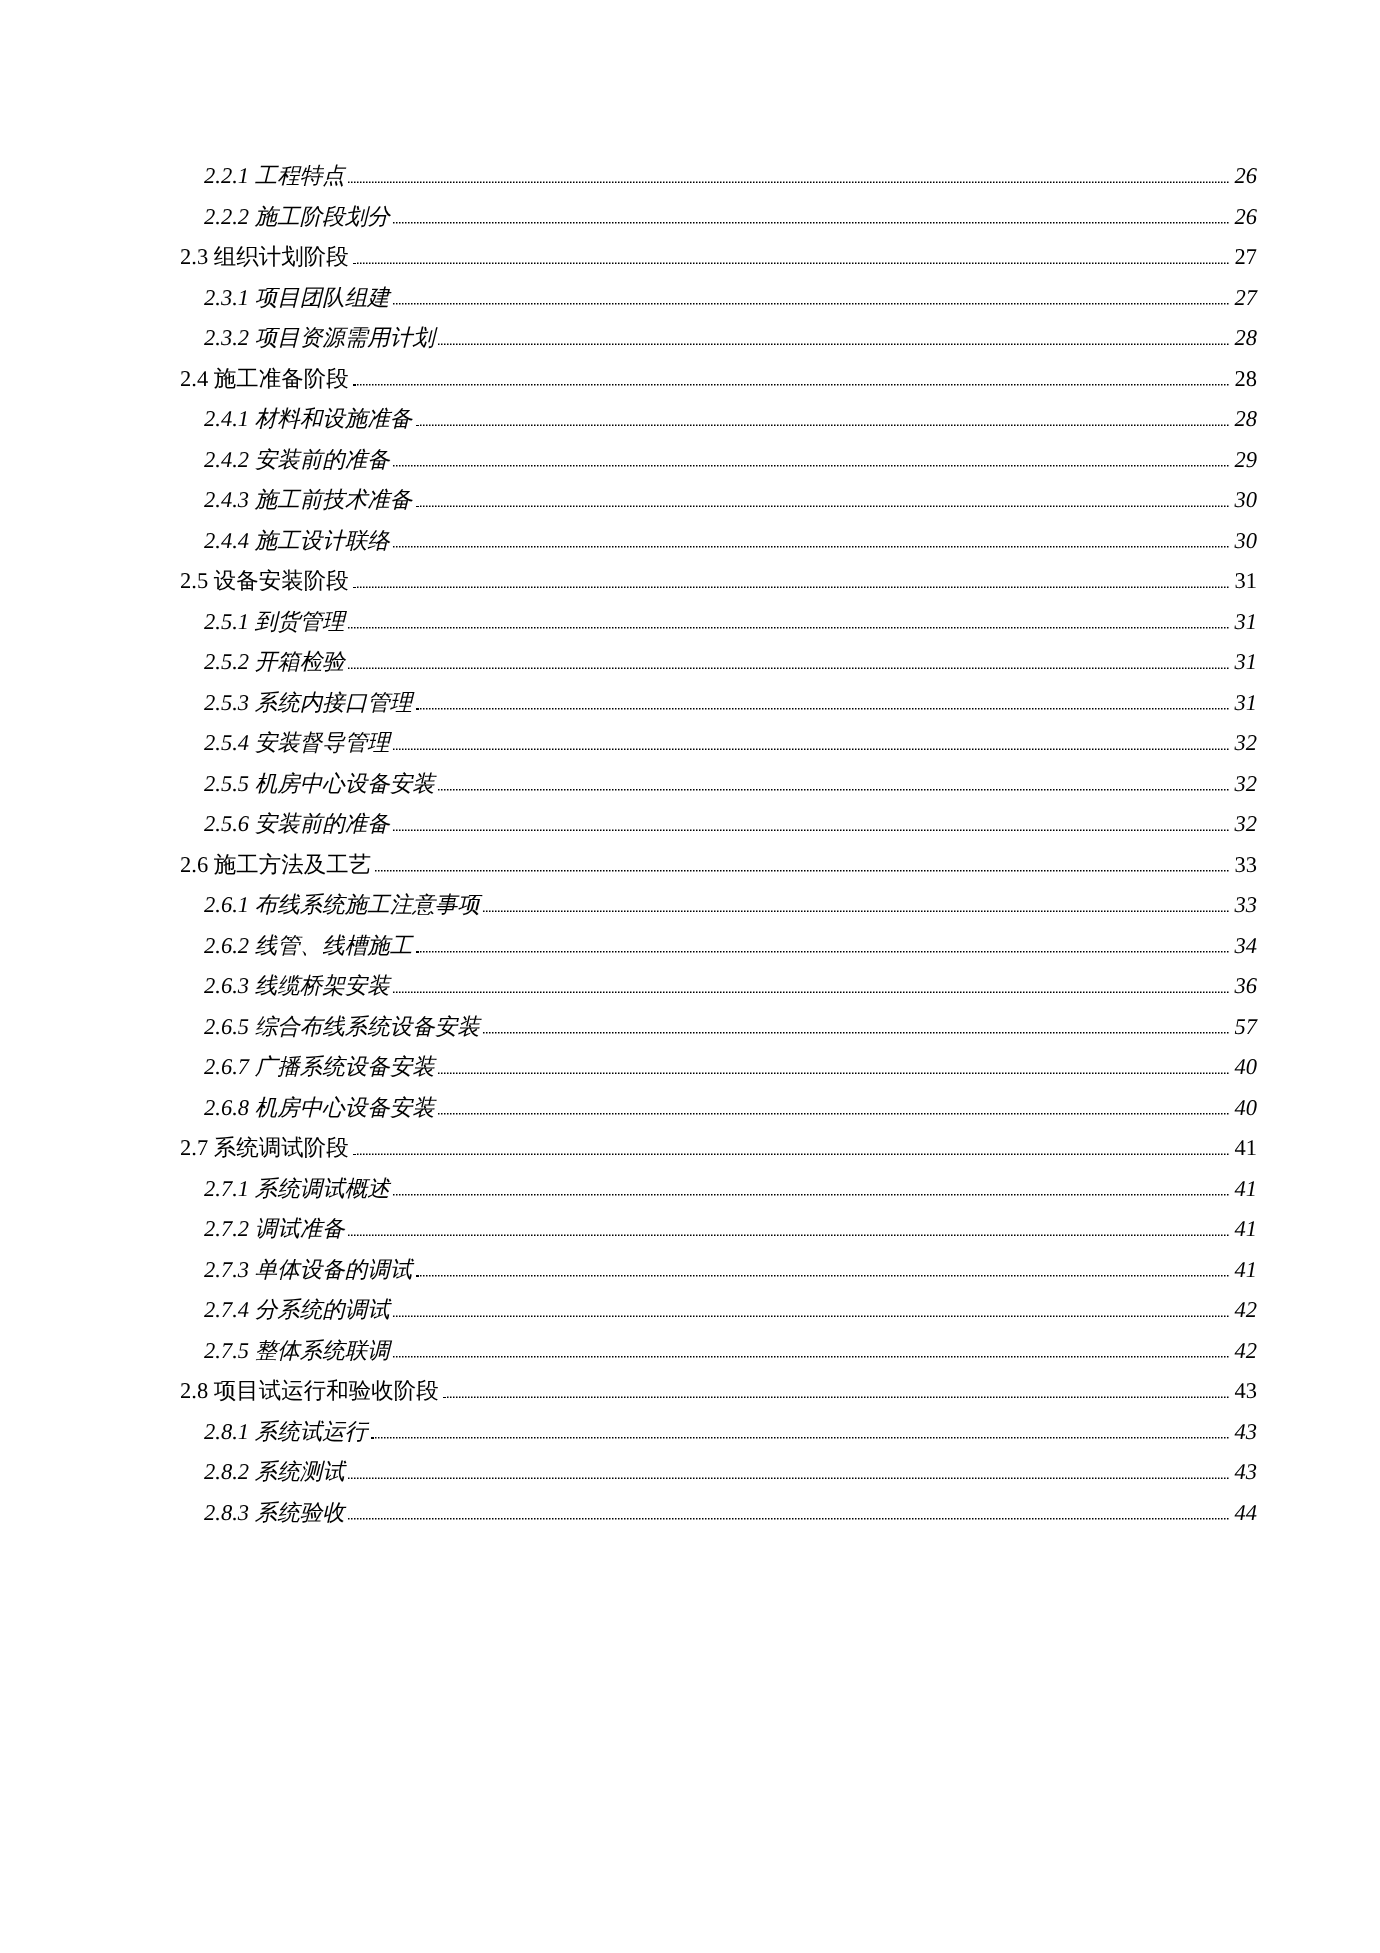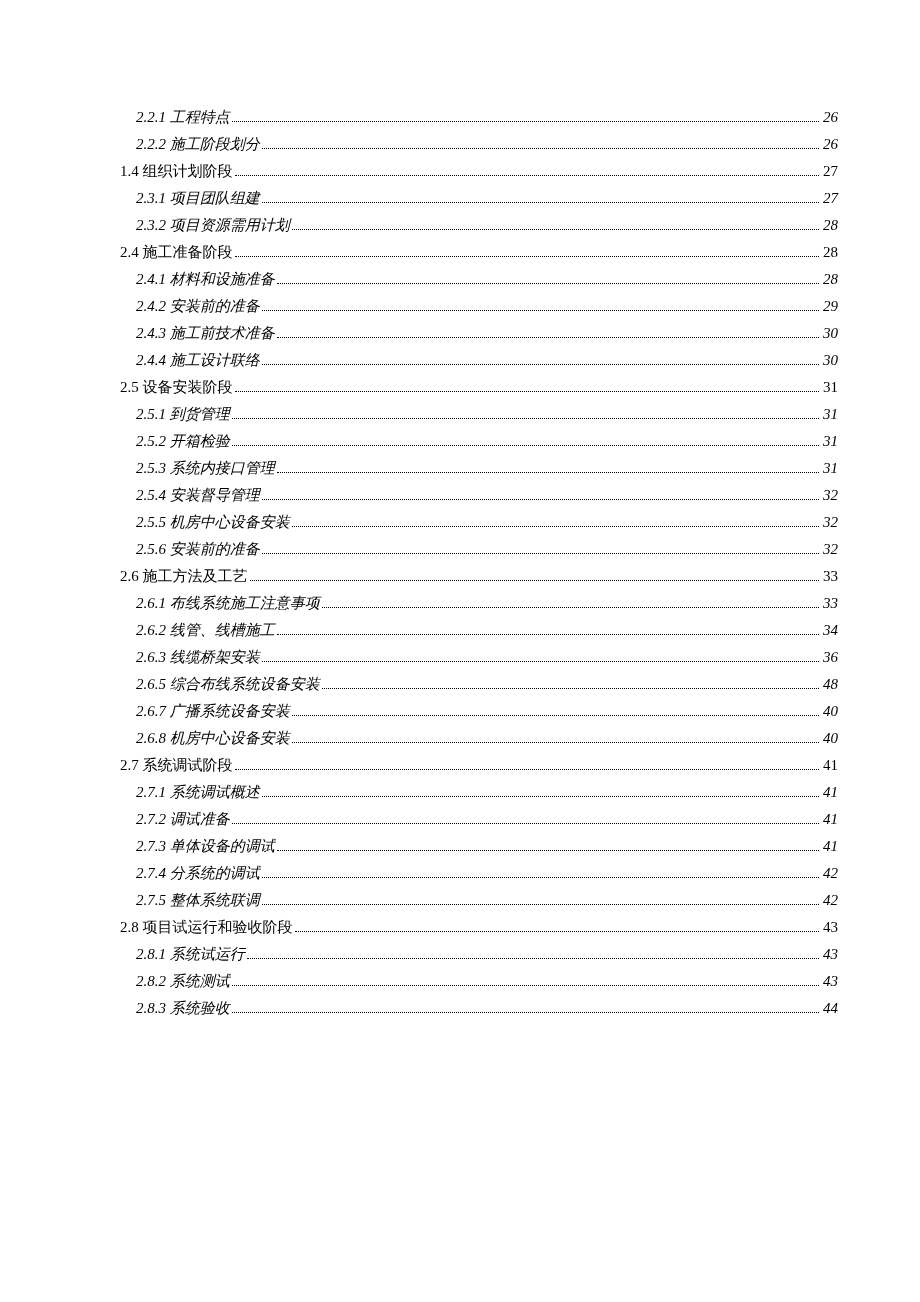--- a/index.html
+++ b/index.html
@@ -59,21 +59,21 @@
         <span class="toc-label">2.2.1 工程特点</span>
         <span class="toc-dots"></span>
         <span class="toc-page">26</span>
       </div>
       <div class="toc-row level-3">
         <span class="toc-label">2.2.2 施工阶段划分</span>
         <span class="toc-dots"></span>
         <span class="toc-page">26</span>
       </div>
       <div class="toc-row level-2">
-        <span class="toc-label">1.4 组织计划阶段</span>
+        <span class="toc-label">2.3 组织计划阶段</span>
         <span class="toc-dots"></span>
         <span class="toc-page">27</span>
       </div>
       <div class="toc-row level-3">
         <span class="toc-label">2.3.1 项目团队组建</span>
         <span class="toc-dots"></span>
         <span class="toc-page">27</span>
       </div>
       <div class="toc-row level-3">
         <span class="toc-label">2.3.2 项目资源需用计划</span>
@@ -156,21 +156,21 @@
         <span class="toc-page">34</span>
       </div>
       <div class="toc-row level-3">
         <span class="toc-label">2.6.3 线缆桥架安装</span>
         <span class="toc-dots"></span>
         <span class="toc-page">36</span>
       </div>
       <div class="toc-row level-3">
         <span class="toc-label">2.6.5 综合布线系统设备安装</span>
         <span class="toc-dots"></span>
-        <span class="toc-page">48</span>
+        <span class="toc-page">57</span>
       </div>
       <div class="toc-row level-3">
         <span class="toc-label">2.6.7 广播系统设备安装</span>
         <span class="toc-dots"></span>
         <span class="toc-page">40</span>
       </div>
       <div class="toc-row level-3">
         <span class="toc-label">2.6.8 机房中心设备安装</span>
         <span class="toc-dots"></span>
         <span class="toc-page">40</span>

